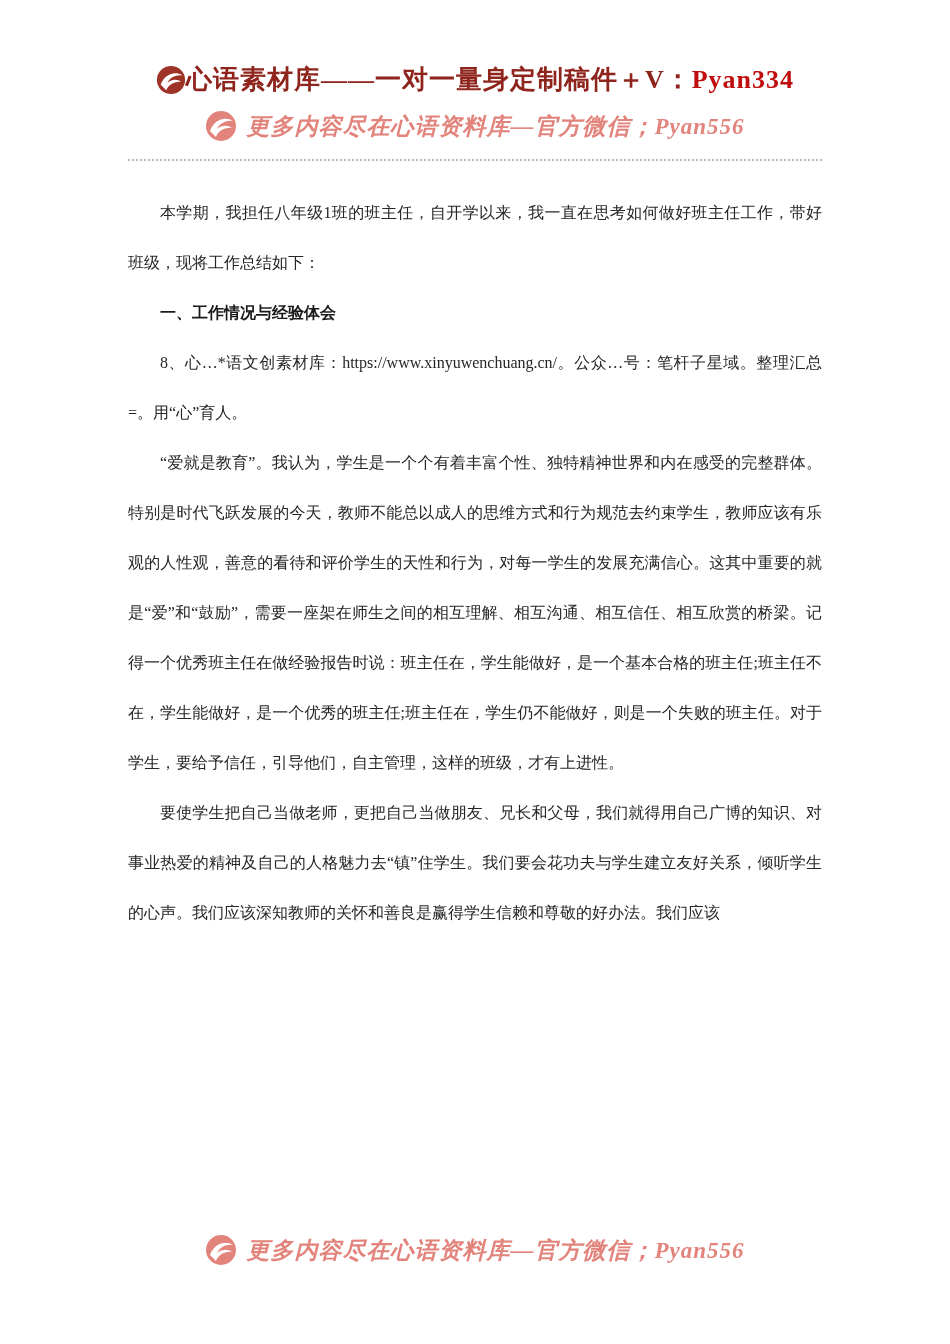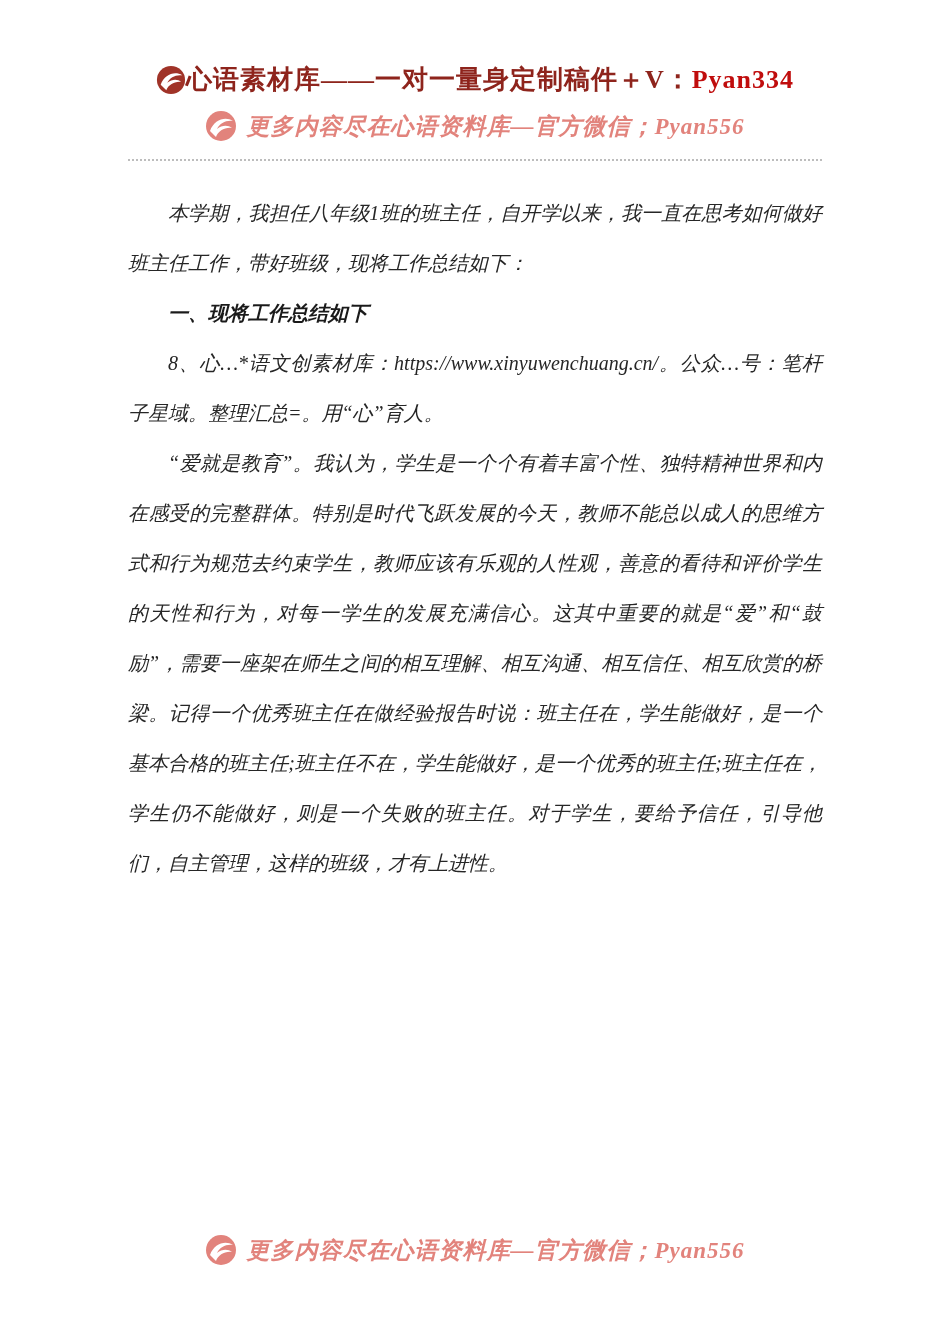--- a/index.html
+++ b/index.html
@@ -43,24 +43,23 @@
   }
   .logo { display: inline-flex; }
   .logo svg { display: block; }
   .separator {
     margin-top: 17px;
     border-top: 2px dotted #bdbdbd;
     height: 0;
   }
   .content {
     padding-top: 27px;
-    font-size: 20px;
+    font-size: 16px;
     line-height: 50px;
     text-align: justify;
-    font-style: italic;
   }
   .content p { text-indent: 2em; }
   .content p.hd {
     font-weight: bold;
     font-family: "Liberation Sans", "DejaVu Sans", sans-serif;
     color: #1a1a1a;
   }
   .footer {
     position: absolute;
     left: 0;
@@ -102,23 +101,24 @@
         </svg>
       </span>
       <span>更多内容尽在心语资料库—官方微信；Pyan556</span>
     </div>
 
     <div class="separator"></div>
   </div>
 
   <div class="content">
     <p>本学期，我担任八年级1班的班主任，自开学以来，我一直在思考如何做好班主任工作，带好班级，现将工作总结如下：</p>
-    <p class="hd">一、现将工作总结如下</p>
+    <p class="hd">一、工作情况与经验体会</p>
     <p>8、心…*语文创素材库：https://www.xinyuwenchuang.cn/。公众…号：笔杆子星域。整理汇总=。用“心”育人。</p>
     <p>“爱就是教育”。我认为，学生是一个个有着丰富个性、独特精神世界和内在感受的完整群体。特别是时代飞跃发展的今天，教师不能总以成人的思维方式和行为规范去约束学生，教师应该有乐观的人性观，善意的看待和评价学生的天性和行为，对每一学生的发展充满信心。这其中重要的就是“爱”和“鼓励”，需要一座架在师生之间的相互理解、相互沟通、相互信任、相互欣赏的桥梁。记得一个优秀班主任在做经验报告时说：班主任在，学生能做好，是一个基本合格的班主任;班主任不在，学生能做好，是一个优秀的班主任;班主任在，学生仍不能做好，则是一个失败的班主任。对于学生，要给予信任，引导他们，自主管理，这样的班级，才有上进性。</p>
+    <p>要使学生把自己当做老师，更把自己当做朋友、兄长和父母，我们就得用自己广博的知识、对事业热爱的精神及自己的人格魅力去“镇”住学生。我们要会花功夫与学生建立友好关系，倾听学生的心声。我们应该深知教师的关怀和善良是赢得学生信赖和尊敬的好办法。我们应该</p>
   </div>
 
   <div class="footer">
     <span class="logo" style="color:#e2837c">
       <svg viewBox="0 0 32 32" width="32" height="32" aria-hidden="true">
         <circle cx="16" cy="16" r="15" fill="currentColor"></circle>
         <path d="M5 21 C9 10, 20 6, 28 11 C21 10, 15 13, 12 19 C17 15, 23 15, 27 18 C20 17, 13 21, 11 27 Z" fill="#ffffff"></path>
       </svg>
     </span>
     <span>更多内容尽在心语资料库—官方微信；Pyan556</span>

